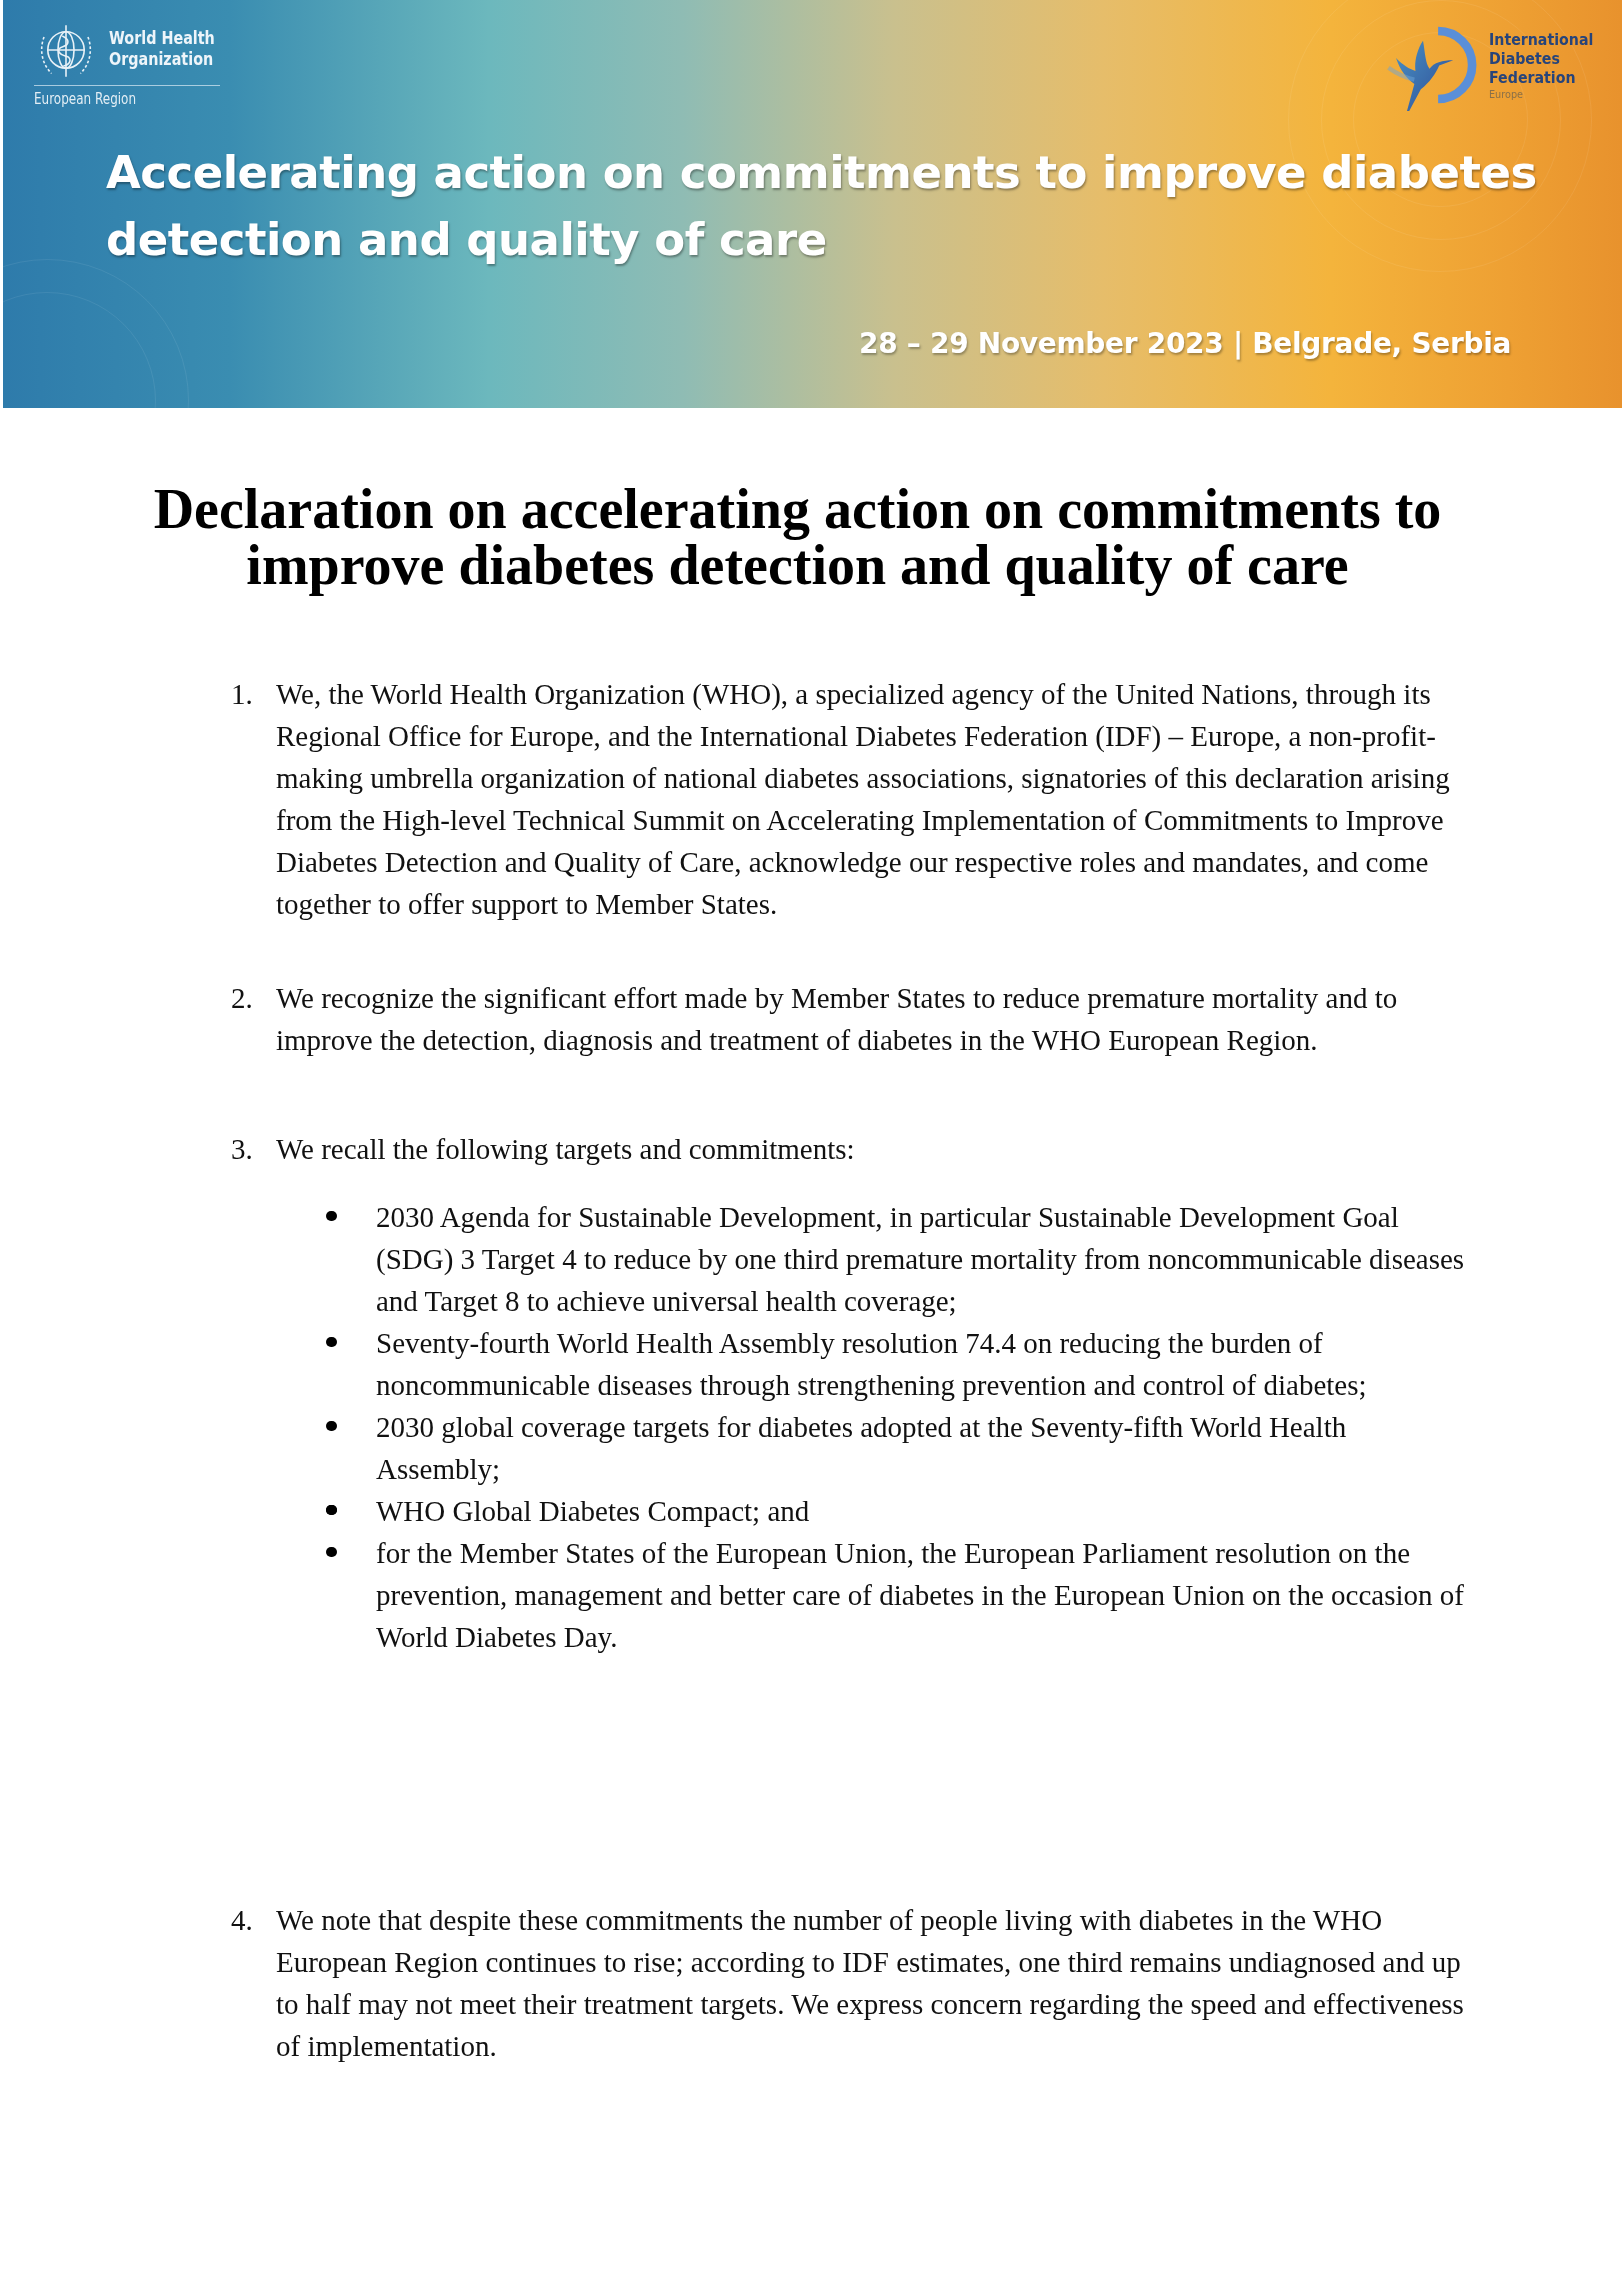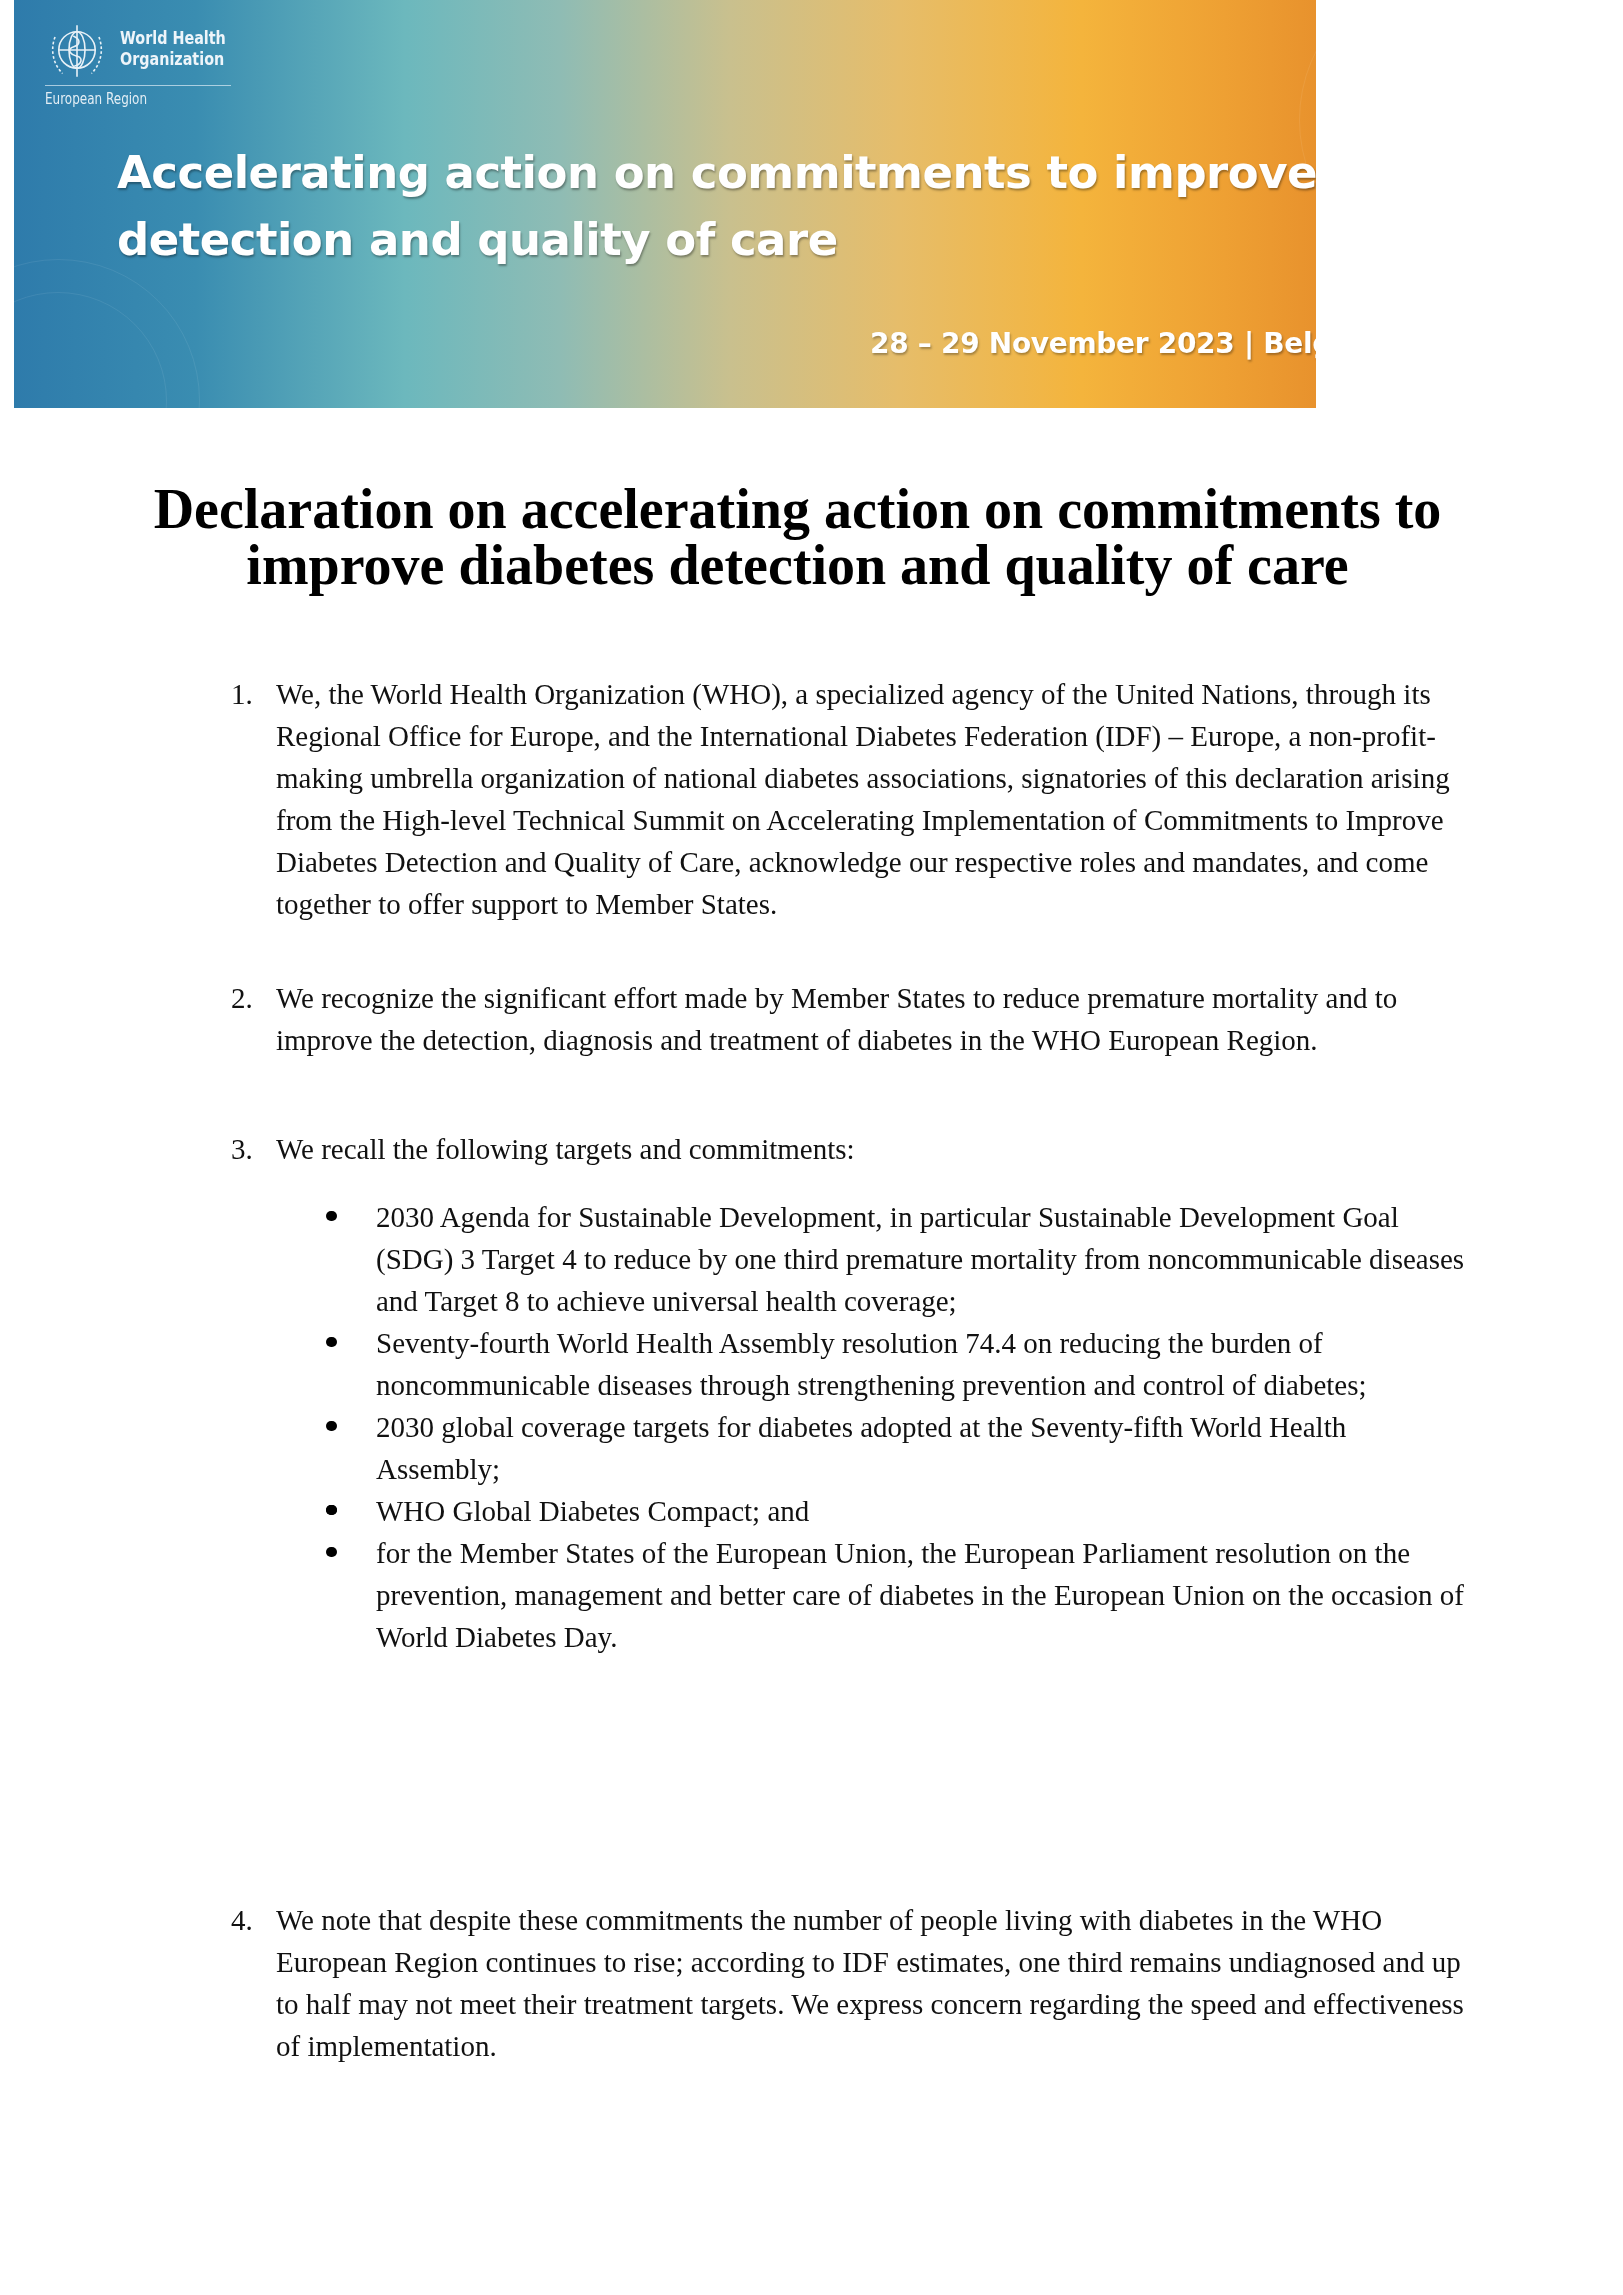--- a/index.html
+++ b/index.html
@@ -1,19 +1,19 @@
 <!DOCTYPE html>
 <html style="font-size:8.6px"><head>
 <meta charset="utf-8">
 <style>
   html, body { margin: 0; padding: 0; background: #ffffff; }
   body { width: 1623px; height: 2295px; position: relative; overflow: hidden; }
 
   .banner {
-    position: absolute; left: 14px; top: 0; width: 1302px; height: 408px;
+    position: absolute; left: 3px; top: 0; width: 1619px; height: 408px;
     background: linear-gradient(90deg, #2e7bab 0%, #3a8db1 14%, #6cb8bd 30%, #8fbcb4 42%, #c9c08e 55%, #e6bd6a 68%, #f4b43c 82%, #eea033 93%, #e8922d 100%);
     overflow: hidden;
     text-decoration: underline;
   }
   .ripple { position: absolute; border-radius: 50%; border: 1.1px solid rgba(255,255,255,0.08); }
 
   .who-logo { position: absolute; left: 31px; top: 20.5px; width: 194px; height: 92px; }
   .who-emblem { position: absolute; left: 0; top: 0; width: 64px; height: 60px; }
   .who-name {
     position: absolute; left: 75px; top: 7.6px; color: #eef5fa;
@@ -29,21 +29,21 @@
 
   .idf-logo { position: absolute; left: 1366px; top: 19px; width: 254px; height: 92px; }
   .idf-mark { position: absolute; left: 0; top: 0; width: 108px; height: 92px; }
   .idf-name {
     position: absolute; left: 120px; top: 10.8px; color: #27447a;
     font-family: "DejaVu Sans", sans-serif; font-weight: bold; font-size: 16.7px; line-height: 19px;
     white-space: nowrap; transform: scaleX(0.85); transform-origin: left top;
   }
   .idf-region {
     position: absolute; left: 120px; top: 70px; color: #8a7048;
-    font-family: "DejaVu Sans", sans-serif; font-size: 9.7px; white-space: nowrap; margin-left: 39px;
+    font-family: "DejaVu Sans", sans-serif; font-size: 9.7px; white-space: nowrap;
   }
 
   .banner-title {
     position: absolute; left: 103px; top: 139px; width: 1502px; margin: 0;
     color: #ffffff; font-family: "DejaVu Sans", sans-serif; font-weight: bold;
     font-size: 45px; line-height: 67px; letter-spacing: -0.5px;
     text-shadow: 1.1px 1.6px 2.2px rgba(0,0,0,0.35);
   }
   .banner-date {
     position: absolute; left: 856px; top: 327px; color: #ffffff;

